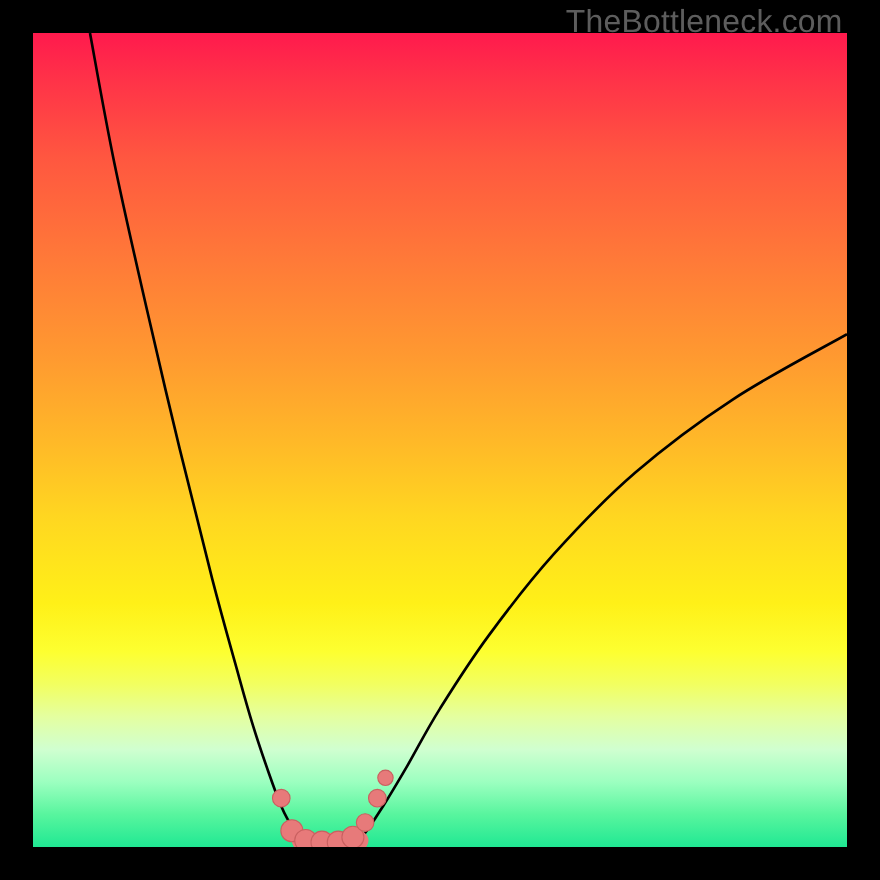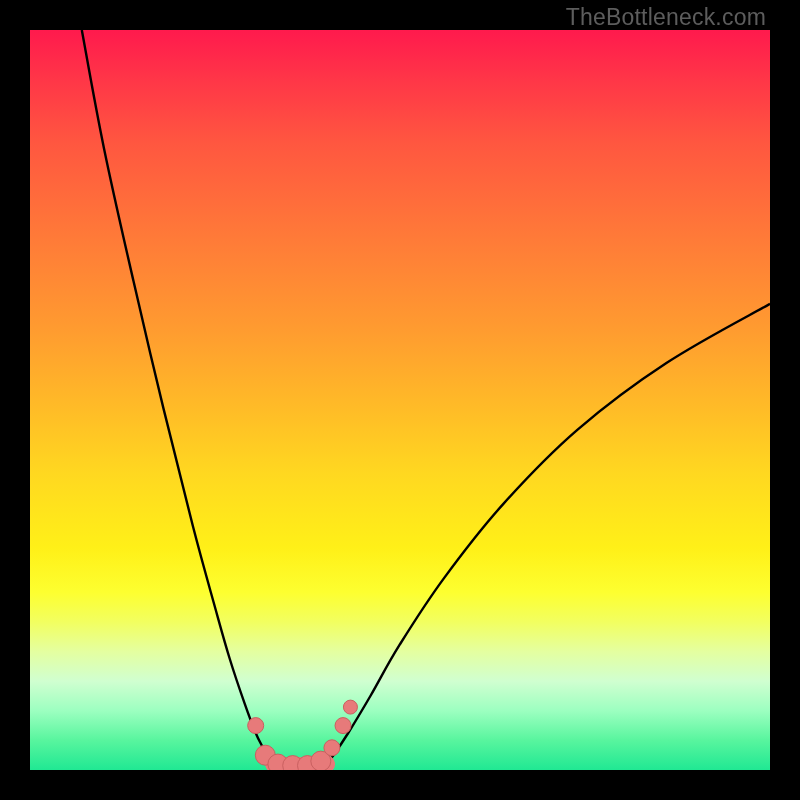--- a/index.html
+++ b/index.html
@@ -38,21 +38,21 @@
       #9cffc0 92%,
       #58f59e 96%,
       #20e893 100%
     );
   }
   .watermark {
     position: absolute;
     top: 4px;
     right: 34px;
     color: #5d5d5d;
-    font-size: 23px;
+    font-size: 29px;
     font-weight: 500;
     letter-spacing: 0.2px;
     z-index: 5;
   }
   svg.plot {
     position: absolute;
     inset: 0;
     width: 740px;
     height: 740px;
     z-index: 3;

